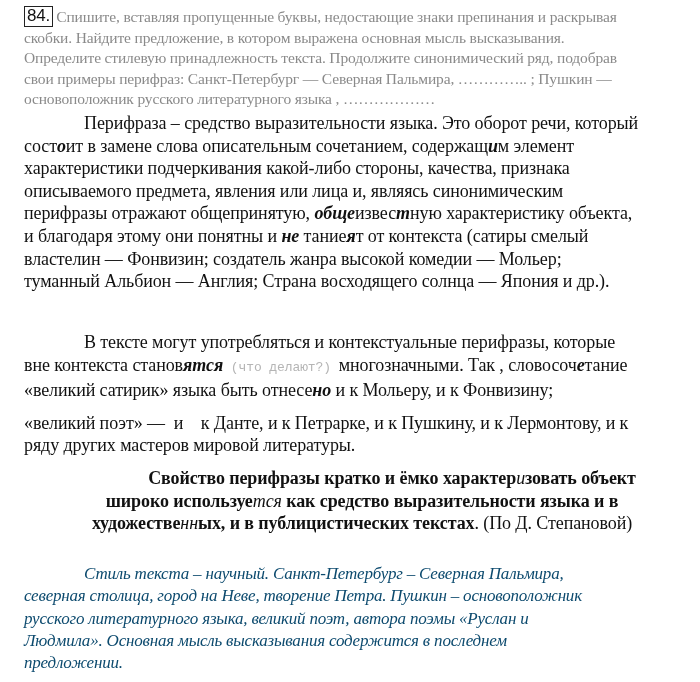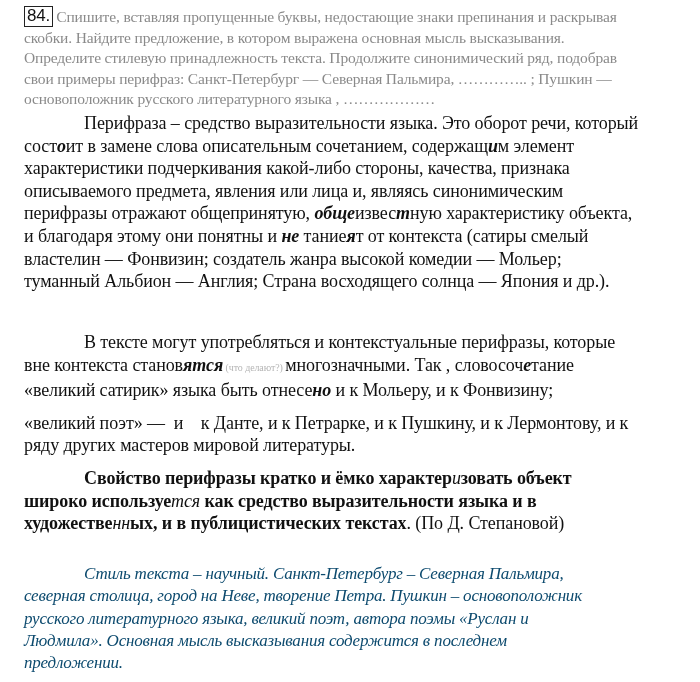--- a/index.html
+++ b/index.html
@@ -21,26 +21,26 @@
     .text {
       position: absolute; left: 24px; width: 676px;
       font-family: "Liberation Serif", serif; font-size: 18px; line-height: 22.6px;
       color: #111; letter-spacing: -0.1px;
     }
     .line { display: block; white-space: nowrap; }
     .indent { padding-left: 60px; }
     .i { font-style: italic; }
     .bi { font-style: italic; font-weight: bold; }
     .b { font-weight: bold; }
-    .hint { font-family: Liberation Serif, serif; font-size: 10px; color: #b5b5b5; }
+    .hint { font-family: Liberation Mono, monospace; font-size: 13px; color: #b5b5b5; }
 
     .p1 { top: 112px; font-family: Liberation Serif, serif; }
     .p2 { top: 331px; }
     .p3 { top: 444px; }
-    .p4 { top: 467px; font-family: "Liberation Serif", serif; }
+    .p4 { top: 467px; font-family: "Liberation Serif", serif; text-align: center; }
 
     .answer {
       position: absolute; left: 24px; top: 563px; width: 676px;
       font-family: "Liberation Serif", serif; font-style: italic;
       font-size: 17px; line-height: 22.3px; color: #0c4a6e; letter-spacing: -0.2px;
     }
   </style>
 </head>
 <body>
 

